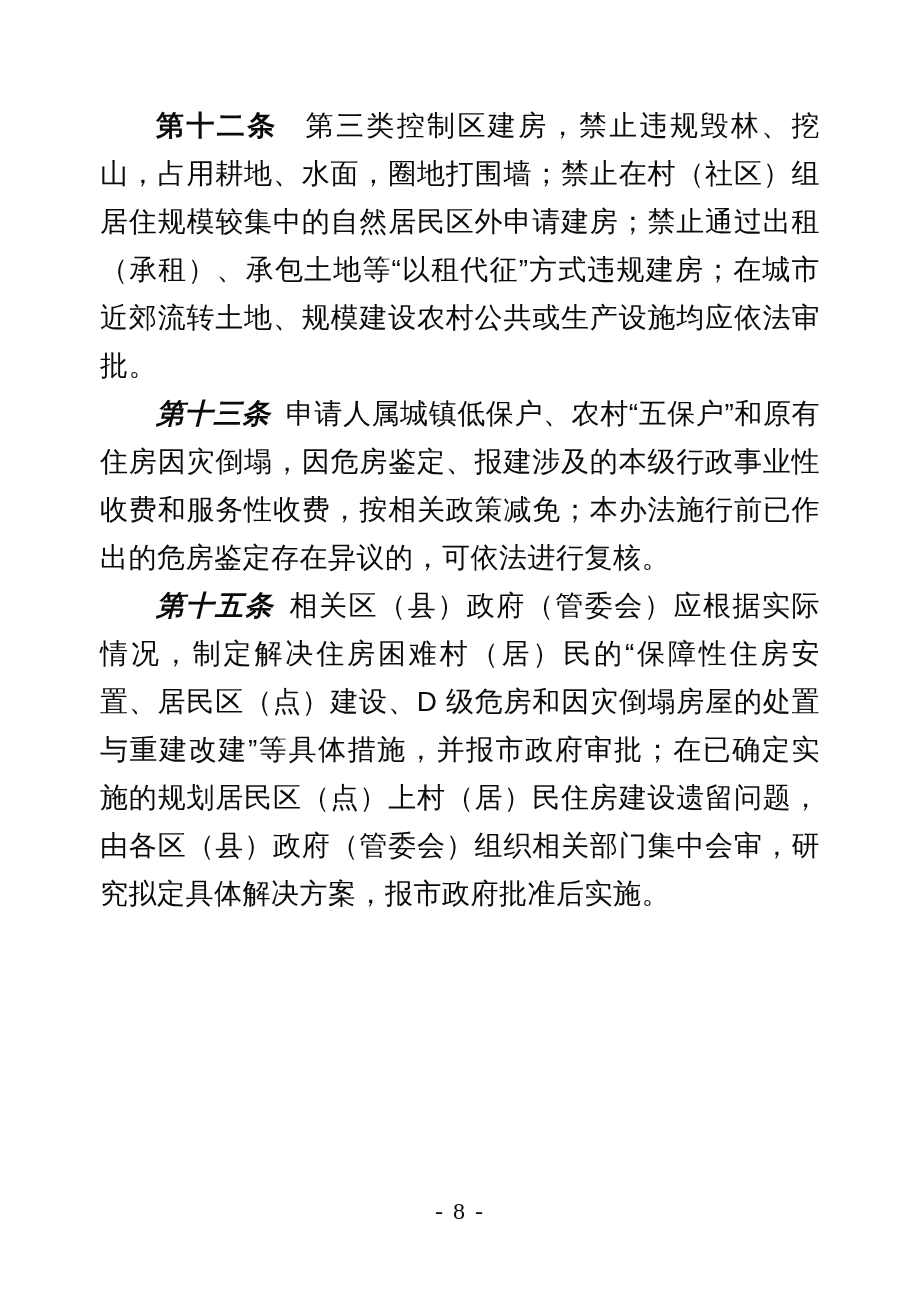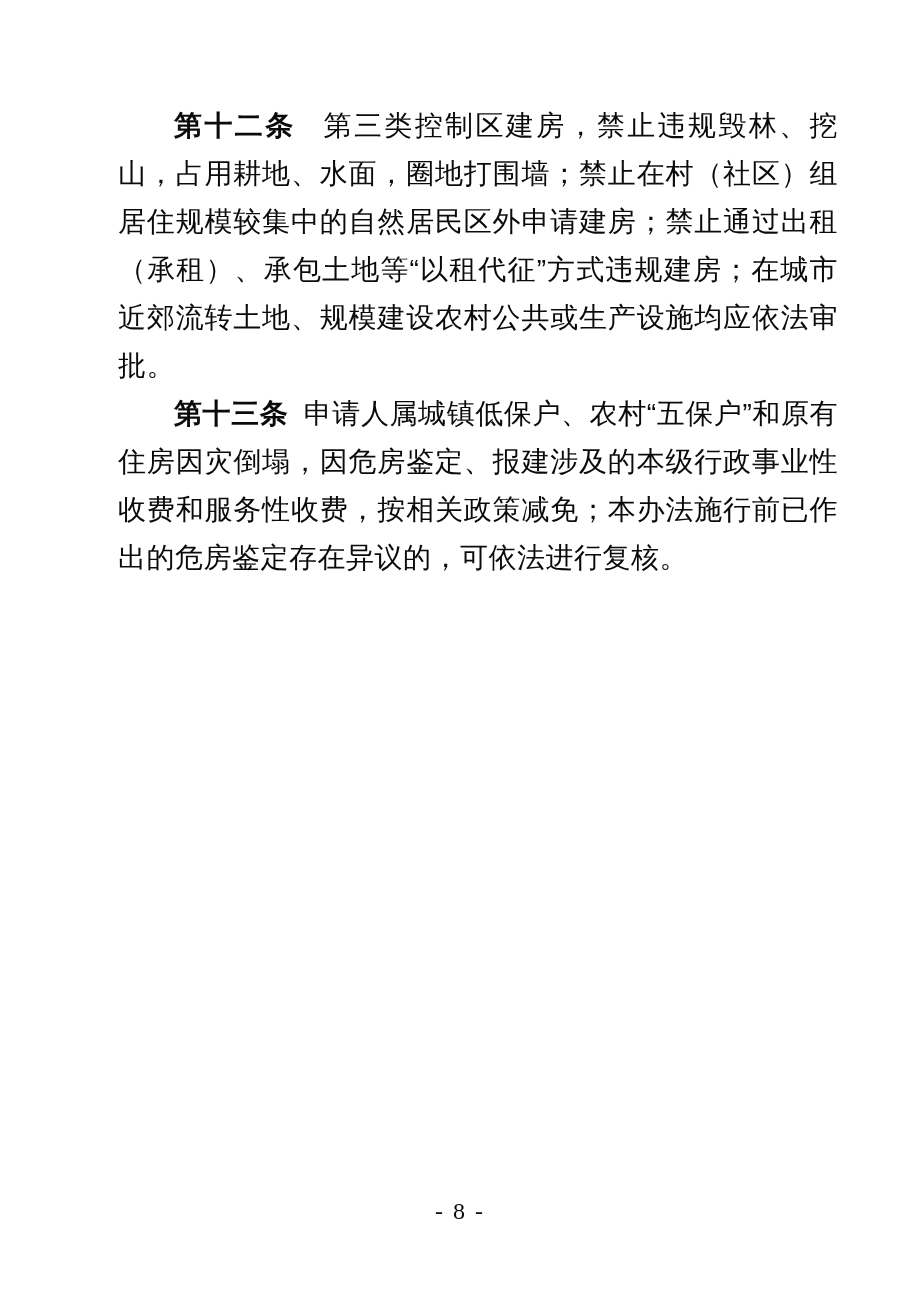--- a/index.html
+++ b/index.html
@@ -11,38 +11,38 @@
     position: relative;
     width: 920px;
     height: 1302px;
     background: #ffffff;
     color: #0a0a0a;
     overflow: hidden;
   }
   .doc-content {
     position: absolute;
     top: 102px;
-    left: 118px;
+    left: 100px;
     width: 720px;
   }
   .para {
     font-size: 28px;
     line-height: 48px;
     font-weight: 500;
     text-align: justify;
     text-justify: inter-ideograph;
     text-indent: 2em;
     letter-spacing: 0.5px;
     word-break: break-all;
   }
   .article-number {
     font-weight: 800;
   }
   .gap-wide { margin-right: 1.0em; }
-  .gap-normal { margin-right: 0.55em; }
+  .gap-normal { margin-right: 0.55em; font-style: italic; }
   .page-footer {
     position: absolute;
     top: 1198px;
     left: 0;
     width: 920px;
     text-align: center;
   }
   .page-number {
     font-family: "Liberation Serif", serif;
     font-size: 24px;
@@ -55,20 +55,21 @@
 <body>
 
 <div class="page">
   <div class="doc-content">
 
     <p class="para"><span class="article-number gap-wide">第十二条</span><span class="article-text">第三类控制区建房，禁止违规毁林、挖山，占用耕地、水面，圈地打围墙；禁止在村（社区）组居住规模较集中的自然居民区外申请建房；禁止通过出租（承租）、承包土地等“以租代征”方式违规建房；在城市近郊流转土地、规模建设农村公共或生产设施均应依法审批。</span></p>
 
     <p class="para"><span class="article-number gap-normal">第十三条</span><span class="article-text">申请人属城镇低保户、农村“五保户”和原有住房因灾倒塌，因危房鉴定、报建涉及的本级行政事业性收费和服务性收费，按相关政策减免；本办法施行前已作出的危房鉴定存在异议的，可依法进行复核。</span></p>
 
 
+    <p class="para"><span class="article-number gap-normal">第十五条</span><span class="article-text">相关区（县）政府（管委会）应根据实际情况，制定解决住房困难村（居）民的“保障性住房安置、居民区（点）建设、D 级危房和因灾倒塌房屋的处置与重建改建”等具体措施，并报市政府审批；在已确定实施的规划居民区（点）上村（居）民住房建设遗留问题，由各区（县）政府（管委会）组织相关部门集中会审，研究拟定具体解决方案，报市政府批准后实施。</span></p>
 
 
   </div>
 
   <div class="page-footer">
     <span class="page-number">- 8 -</span>
   </div>
 </div>
 
 </body></html>

